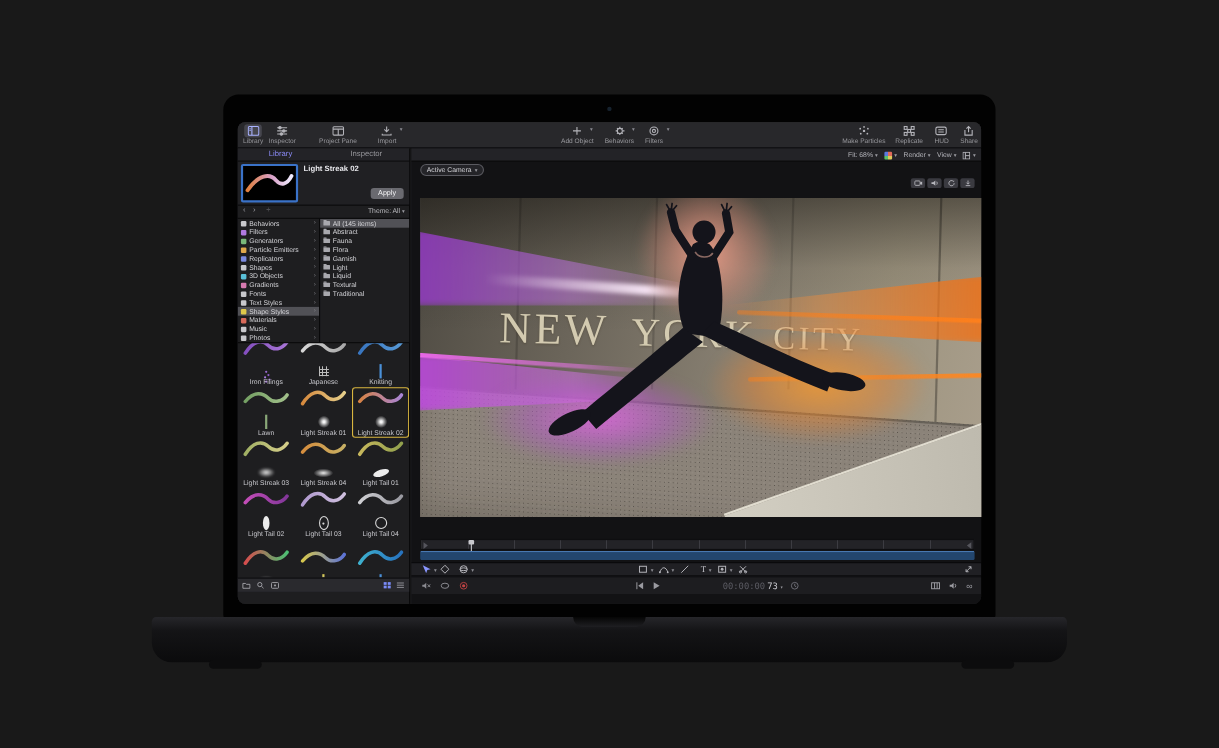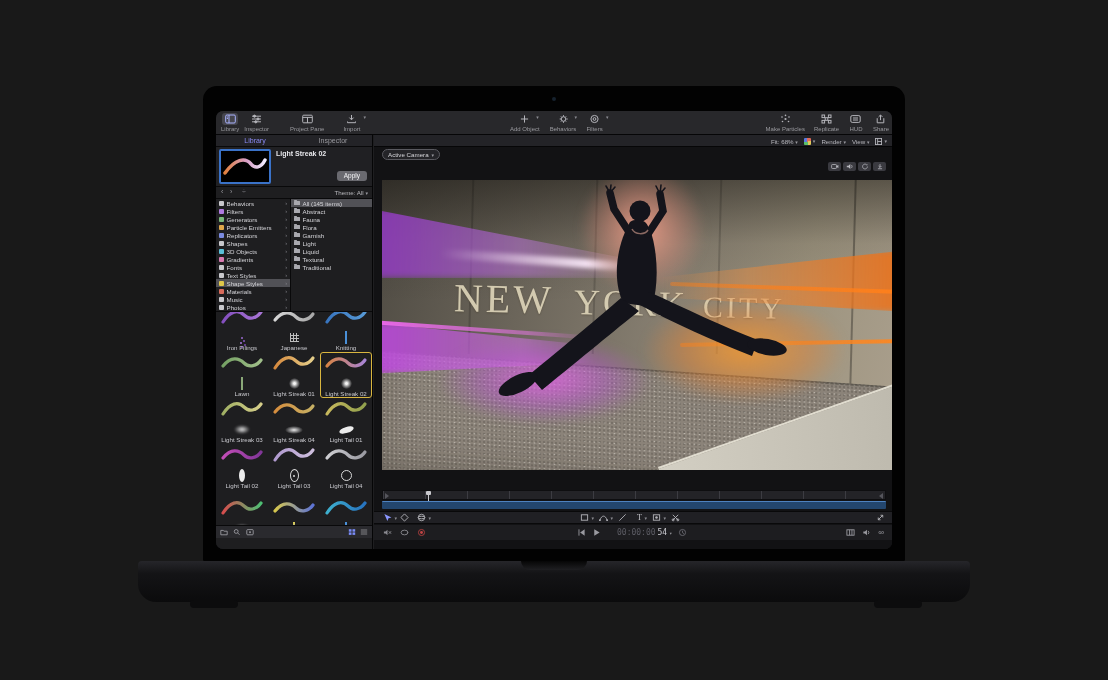--- a/index.html
+++ b/index.html
@@ -192,21 +192,21 @@
   .tool svg { width:9px; height:9px; }
   .tool .chev { right:-5px; top:2px; }
   .text-tool-glyph { font-size:8px; color:#c4c4ca; font-family:"Liberation Serif",serif; }
   .transport { position:absolute; left:0; right:0; top:390px; height:15px; background:#1d1d20; }
   .tr-left { position:absolute; left:9px; top:0; height:100%; display:flex; gap:8px; align-items:center; }
   .tr-center { position:absolute; left:203px; top:0; height:100%; display:flex; gap:6px; align-items:center; }
   .tr-right { position:absolute; right:8px; top:0; height:100%; display:flex; gap:7px; align-items:center; color:#9a9aa0; }
   .transport svg { width:9px; height:9px; }
   .timecode { display:flex; align-items:baseline; gap:2px; margin-left:10px;
               font-family:"DejaVu Sans Mono", monospace; font-size:8px; }
-  .tc-dim { color:#5c5c64; } .tc-frame { color:#cacad0; }
+  .tc-dim { color:#5c5c64;margin-left:40px; } .tc-frame { color:#cacad0; }
   .inf { font-size:8px; color:#9a9aa0; }
 </style>
 </head>
 <body>
 
 <div class="stage">
 
   <div class="screen">
     <div class="cam"></div>
 
@@ -945,21 +945,21 @@
                   <path d="M8.5 1.5 3.5 5l5 3.5z" fill="#9a9aa0"></path>
                 </svg>
               </span>
             <span class="tool">
                 <svg viewBox="0 0 10 10">
                   <path d="M2.5 1.5 8.5 5l-6 3.5z" fill="#9a9aa0"></path>
                 </svg>
               </span>
             <span class="timecode">
               <span class="tc-dim">00:00:00</span>
-              <span class="tc-frame">54</span>
+              <span class="tc-frame">73</span>
               <span class="chev2"></span>
             </span>
             <span class="tool">
                 <svg viewBox="0 0 10 10">
                   <circle cx="5" cy="5" r="3.4" fill="none" stroke="#6a6a72"></circle>
                   <path d="M5 3v2.2l1.6 1" fill="none" stroke="#6a6a72"></path>
                 </svg>
               </span>
           </div>
           <div class="tr-right">

